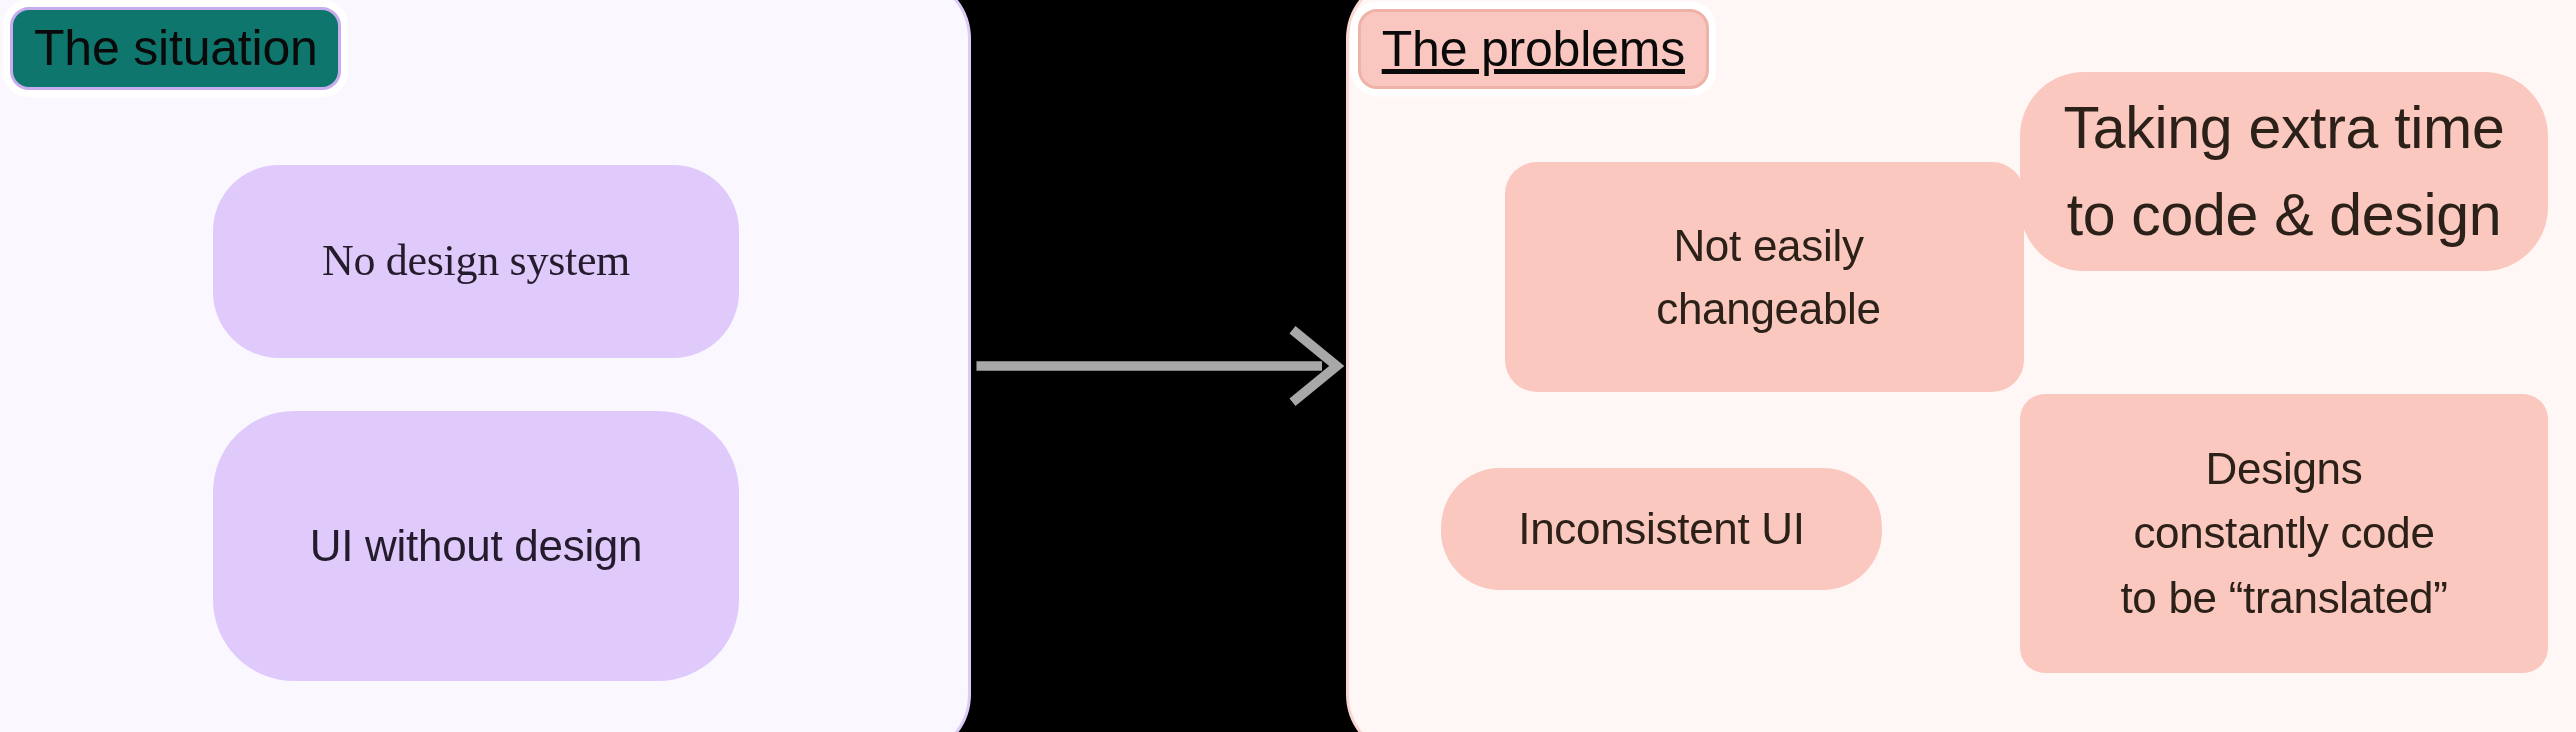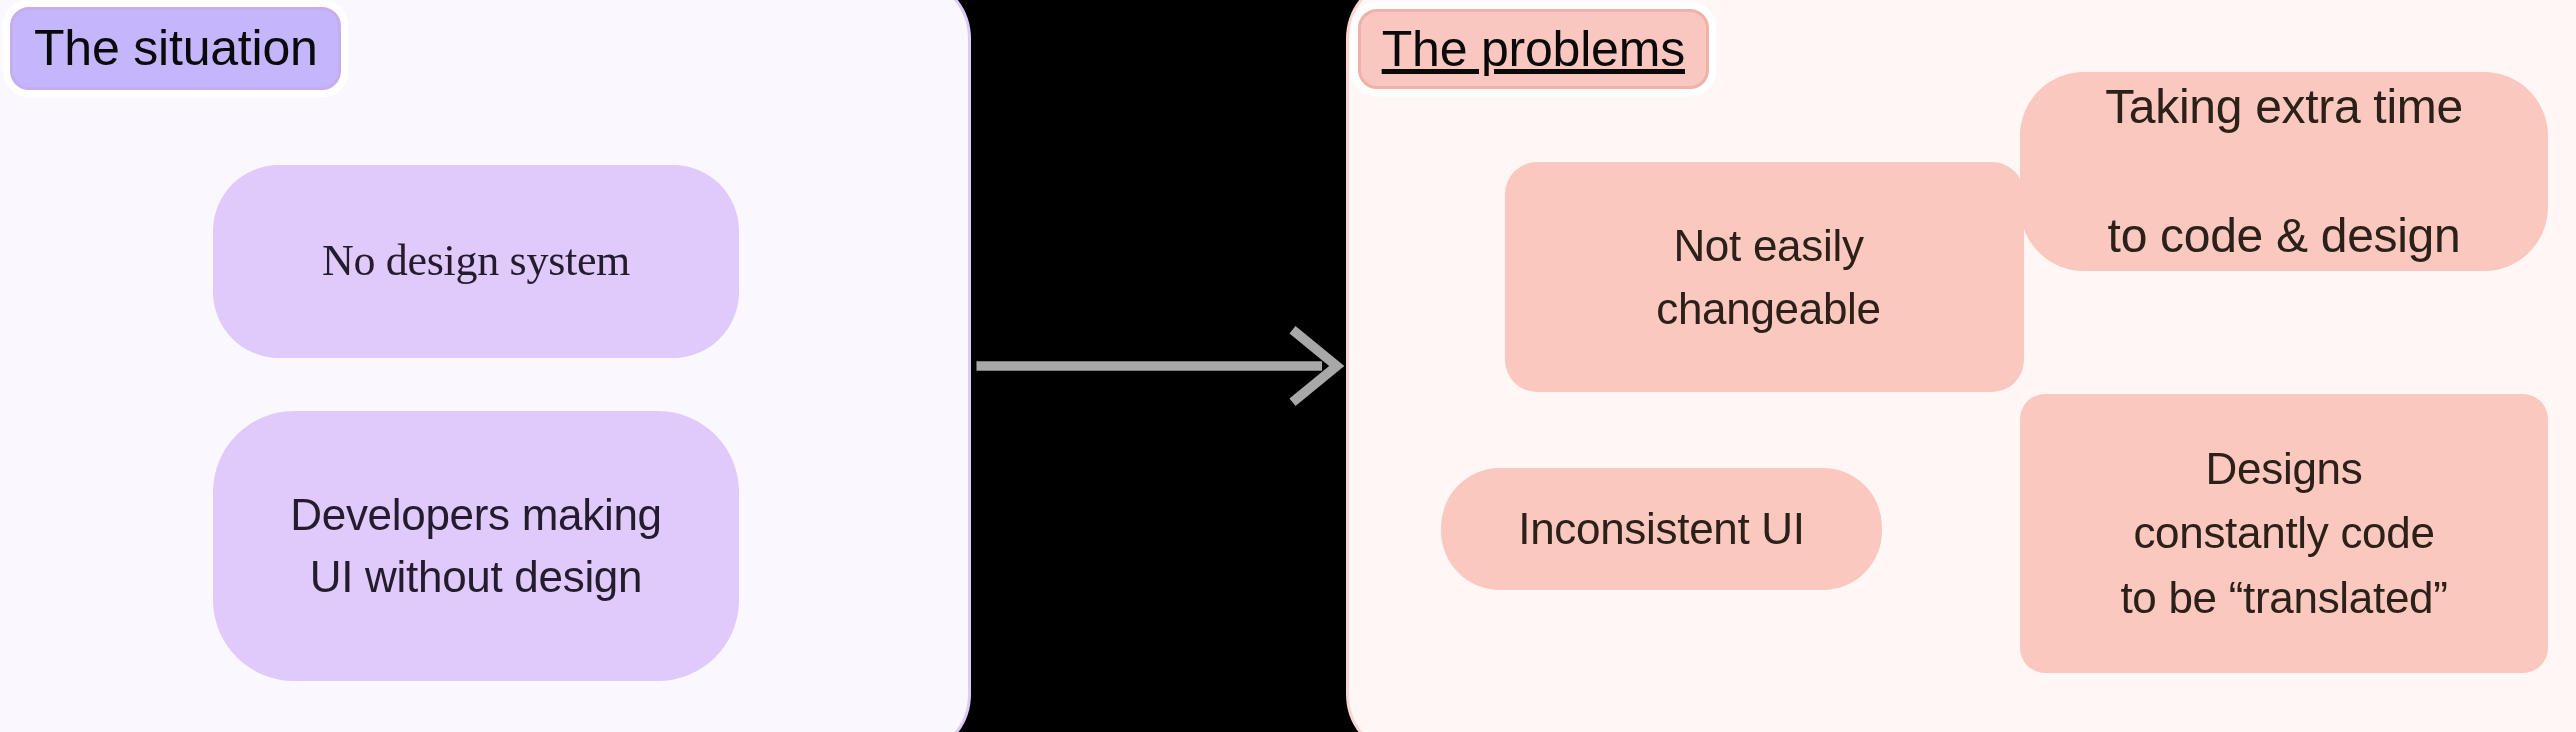--- a/index.html
+++ b/index.html
@@ -60,21 +60,21 @@
     letter-spacing: -0.2px;
     white-space: nowrap;
     padding: 0 20.7px;
     box-shadow: 0 0 0 7.4px rgba(255,255,255,0.92);
   }
 
   .badge-situation {
     left: 10.3px;
     top: 6.6px;
     height: 83px;
-    background: #c4b5fd;
+    background: #0f766e;
     border: 3px solid #C8ADEE;
   }
 
   .badge-problems {
     left: 1358px;
     top: 8.9px;
     height: 80px;
     background: #F9C7BF;
     border: 3px solid #EFB2A8;
     text-decoration: underline;
@@ -140,23 +140,22 @@
     line-height: 1.44;
     padding-left: 8px;
   }
 
   .pill-taking-extra-time {
     left: 2020px;
     top: 72px;
     width: 528px;
     height: 199px;
     border-radius: 64px;
-    font-size: 48px;
+    font-size: 59px;
     line-height: 1.46;
-    justify-content: space-between;
   }
 
   .pill-inconsistent-ui {
     left: 1441px;
     top: 468px;
     width: 441px;
     height: 122px;
     border-radius: 59px;
     font-size: 44px;
     line-height: 1.32;
@@ -190,21 +189,20 @@
 
   <div class="badge badge-situation">
     <span>The situation</span>
   </div>
 
   <div class="pill pill-purple pill-no-design-system">
     <span class="line">No design system</span>
   </div>
 
   <div class="pill pill-purple pill-devs-making-ui">
-    <span class="line">Developers making</span>
     <span class="line">UI without design</span>
   </div>
 
   <svg class="arrow" viewBox="0 0 512 146">
     <line x1="2" y1="73" x2="470" y2="73" stroke="#A8A8A8" stroke-width="13"></line>
     <polyline points="430,24 490,73 430,122" fill="none" stroke="#A8A8A8" stroke-width="13" stroke-linecap="butt" stroke-linejoin="miter"></polyline>
   </svg>
 
   <div class="panel panel-right"></div>
 

